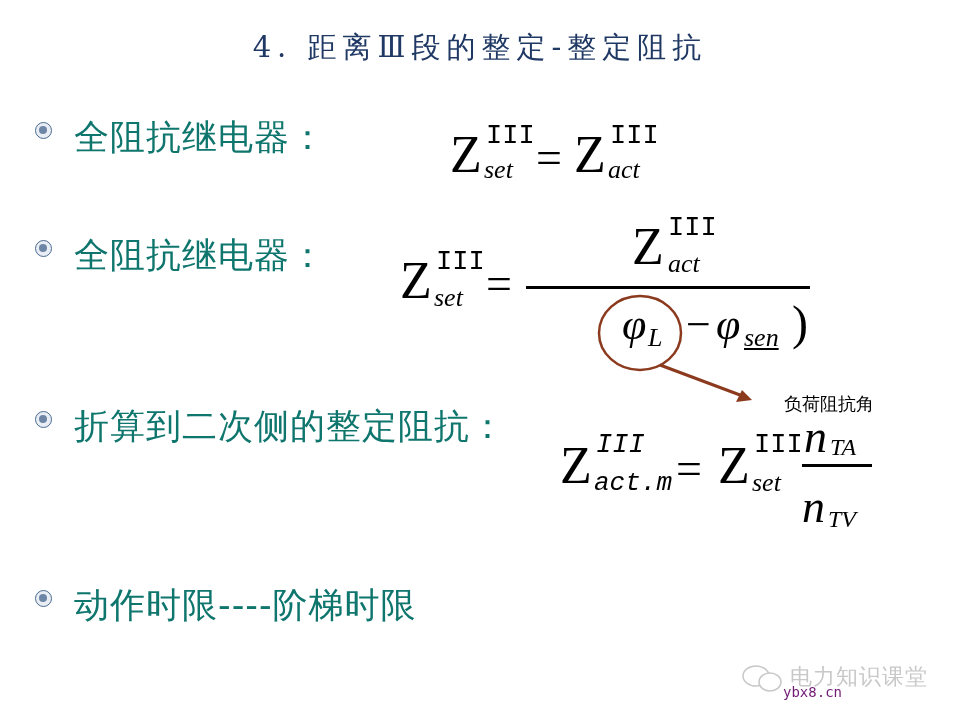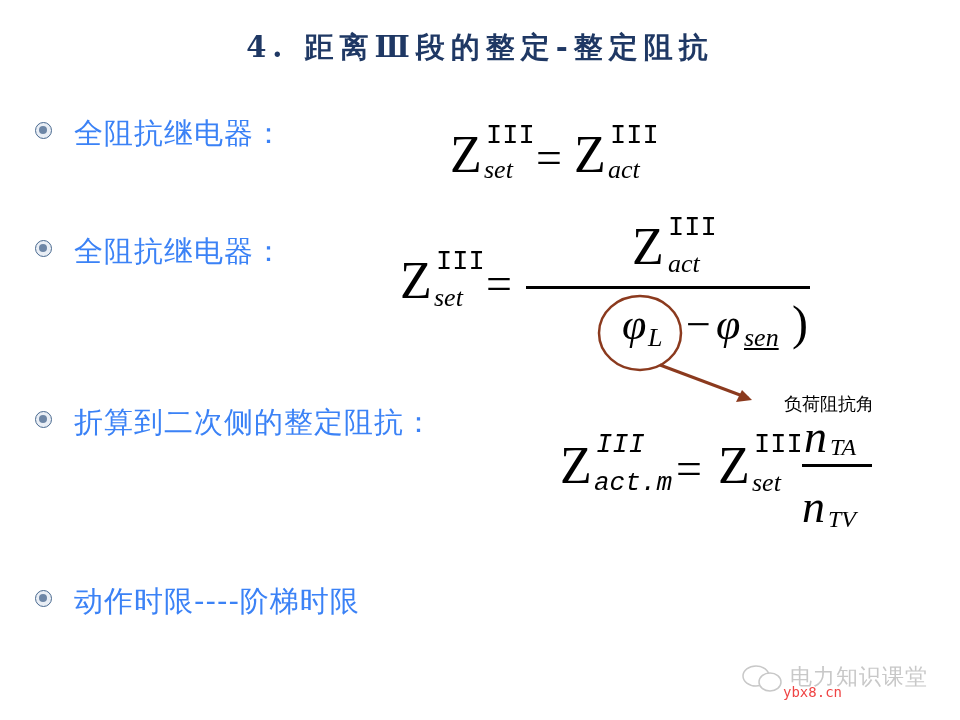--- a/index.html
+++ b/index.html
@@ -1,33 +1,33 @@
 <!DOCTYPE html>
 <html><head>
 <meta charset="utf-8">
 <style>
   html, body { margin:0; padding:0; }
   body { width:960px; height:720px; background:#ffffff; position:relative; overflow:hidden;
          font-family:"DejaVu Sans", sans-serif; }
   .title { position:absolute; left:0; top:28px; width:960px; text-align:center;
-           font-family:"DejaVu Serif", serif; font-weight:bold; font-size:29px; color:#1f3864;
+           font-family:"DejaVu Serif", serif; font-weight:normal; font-size:29px; color:#1f3864;
            letter-spacing:6px; }
   .bullet { position:absolute; left:35px; width:17px; height:17px; border-radius:50%;
             border:1.5px solid #4a6a90; box-sizing:border-box; background:#e9eef5; }
   .bullet::after { content:""; position:absolute; left:3px; top:3px; width:8px; height:8px;
                    border-radius:50%; background:#6d86a6; }
-  .item { position:absolute; left:74px; font-size:29px; color:#3b82f6; letter-spacing:1px; }
+  .item { position:absolute; left:74px; font-size:35px; color:#0f766e; letter-spacing:1px; }
   .math { position:absolute; font-family:"Liberation Serif", "DejaVu Serif", serif; color:#000; }
   .Z { font-size:52px; line-height:1; }
   .sup { position:absolute; font-size:27px;font-family:Liberation Mono, monospace; }
   .sub { position:absolute; font-size:26px; font-style:italic; }
   .it { font-style:italic; }
   .anno { position:absolute; left:784px; top:392px; font-size:18px; color:#000; }
   .wm { position:absolute; left:790px; top:662px; font-size:22px; color:#c8c8c8; letter-spacing:1px; }
-  .wm2 { position:absolute; left:783px; top:684px; font-size:14px; color:#ef4444; font-family:"DejaVu Sans Mono", monospace; }
+  .wm2 { position:absolute; left:783px; top:684px; font-size:14px; color:#701a75; font-family:"DejaVu Sans Mono", monospace; }
 </style>
 </head>
 <body>
 
 <div class="title">4. 距离Ⅲ段的整定-整定阻抗</div>
 
 <div class="bullet" style="top:122px"></div>
 <div class="item" style="top:114px">全阻抗继电器：</div>
 
 <div class="math" style="left:450px; top:125px; width:220px; height:70px;">

